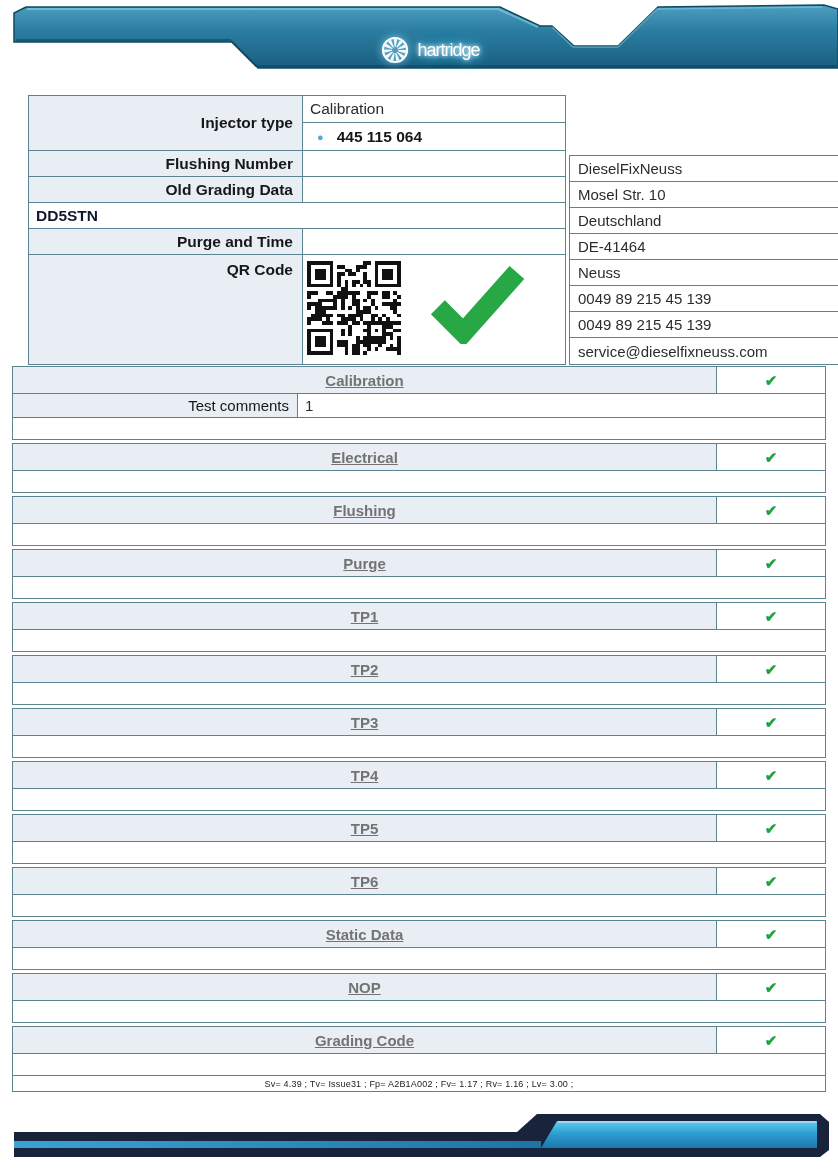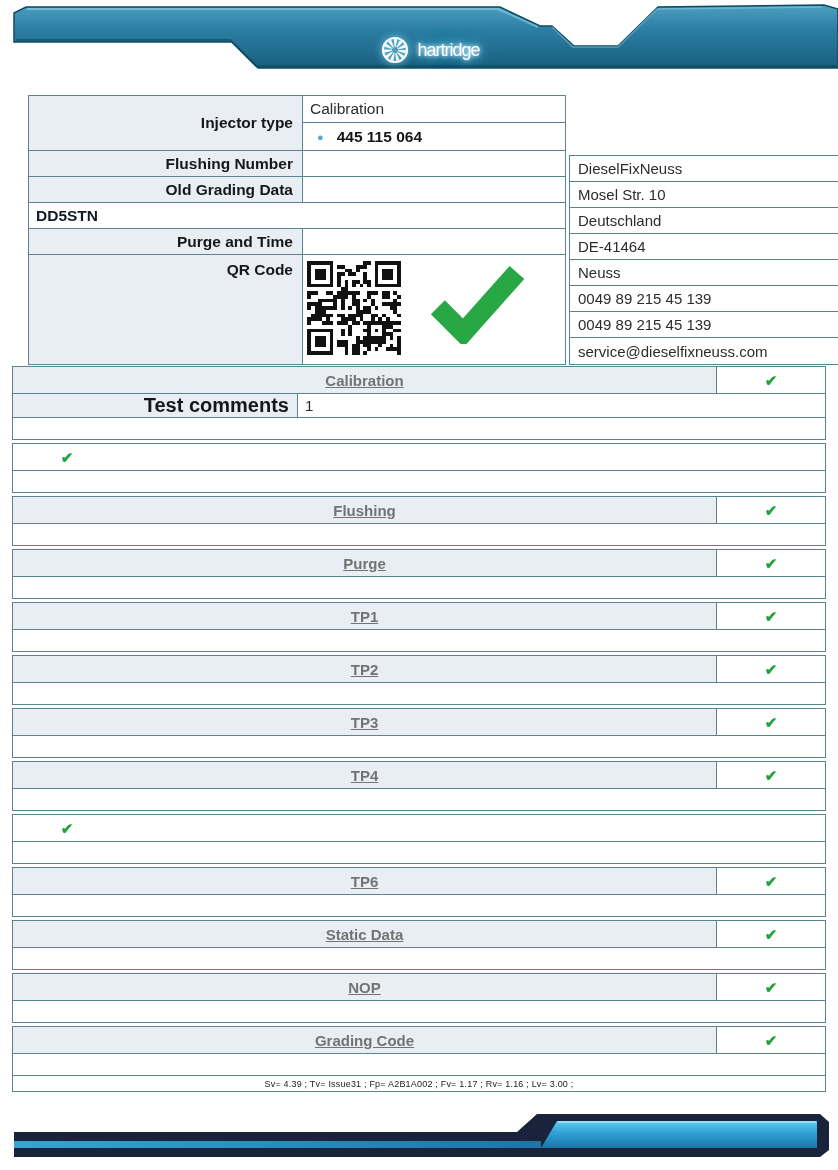--- a/index.html
+++ b/index.html
@@ -48,21 +48,21 @@
   .hrow{display:flex;height:26px;border-bottom:1px solid var(--border);}
   .title{flex:1;background:var(--row_bg);border-right:1px solid var(--border);
          display:flex;align-items:center;justify-content:center;
          font-weight:bold;font-size:15px;color:#737373;text-decoration:underline;}
   .checkcell{width:108px;display:flex;align-items:center;justify-content:center;background:#fff;}
   .chk{color:var(--green);font-size:15px;font-weight:bold;line-height:1;}
   .erow{height:21px;background:#fff;}
   .crow{display:flex;height:23px;border-bottom:1px solid var(--border);}
   .clbl{width:285px;background:var(--row_bg);border-right:1px solid var(--border);box-sizing:border-box;
         display:flex;align-items:center;justify-content:flex-end;padding-right:8px;
-        font-weight:bold;font-size:20px;color:#17171a;}
+        font-weight:normal;font-size:15px;color:#17171a;}
   .cval{flex:1;display:flex;align-items:center;padding-left:7px;font-size:15px;color:#2c2c30;}
   .frow{height:15px;border-top:1px solid var(--border);display:flex;align-items:center;justify-content:center;
         font-size:9px;color:#222;letter-spacing:.2px;}
 
   
   .footer{position:absolute;top:1100px;left:0;width:838px;height:70px;}
 </style>
 </head>
 <body>
 
@@ -381,20 +381,21 @@
       <div class="crow">
         <div class="clbl">Test comments</div>
         <div class="cval">1</div>
       </div>
       <div class="erow"></div>
     </div>
 
     <div id="sections-container">
   <div class="group">
     <div class="hrow">
+      <div class="title">Electrical</div>
       <div class="checkcell">
         <span class="chk">✔</span>
       </div>
     </div>
     <div class="erow"></div>
   </div>
 
   <div class="group">
     <div class="hrow">
       <div class="title">Flushing</div>
@@ -450,20 +451,21 @@
       <div class="title">TP4</div>
       <div class="checkcell">
         <span class="chk">✔</span>
       </div>
     </div>
     <div class="erow"></div>
   </div>
 
   <div class="group">
     <div class="hrow">
+      <div class="title">TP5</div>
       <div class="checkcell">
         <span class="chk">✔</span>
       </div>
     </div>
     <div class="erow"></div>
   </div>
 
   <div class="group">
     <div class="hrow">
       <div class="title">TP6</div>

